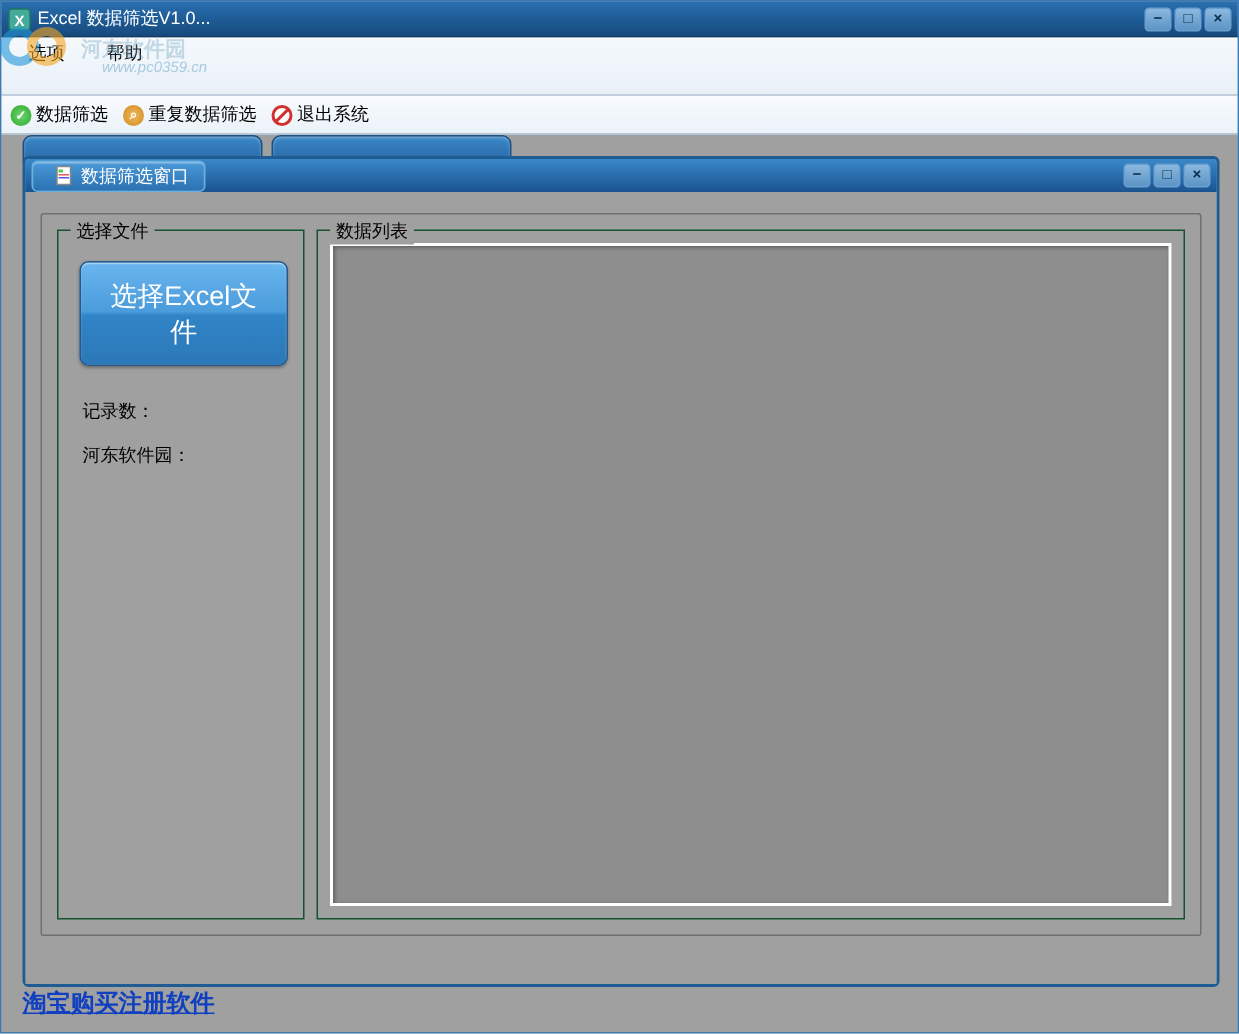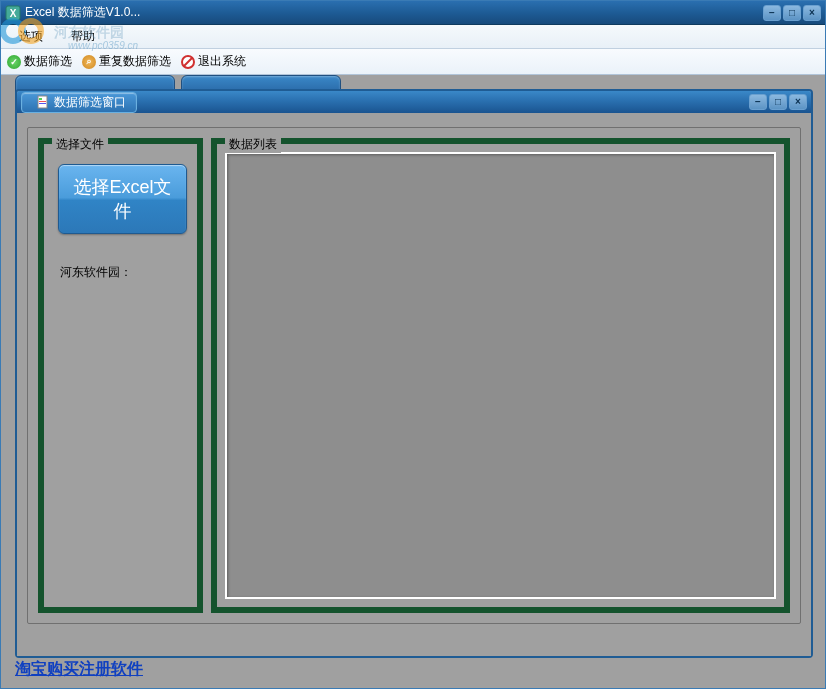--- a/index.html
+++ b/index.html
@@ -102,25 +102,24 @@
       position: absolute;
       left: 68px;
       top: 40px;
       font-size: 10px;
       color: rgba(100,160,200,0.5);
       font-style: italic;
     }
 
     
     .menubar {
-      height: 24px;
+      height: 39px;
       background: linear-gradient(to bottom, #f5f9fc, #e8f0f7);
       border-bottom: 1px solid #c0d0e0;
       display: flex;
-      align-items: center;
       padding-left: 12px;
       gap: 16px;
       color: #000;
     }
     .menu-item {
       cursor: pointer;
       padding: 2px 6px;
     }
 
     
@@ -273,21 +272,21 @@
       border-radius: 2px;
       background: #a0a0a0;
       height: calc(100% - 22px);
       padding: 10px;
       display: flex;
       gap: 8px;
     }
 
     
     .groupbox {
-      border: 6px solid #14532d;
+      border: 1px solid #14532d;
       position: relative;
       padding: 14px 10px 10px 10px;
     }
     .groupbox-title {
       position: absolute;
       top: -8px;
       left: 8px;
       background: #a0a0a0;
       padding: 0 4px;
       font-size: 12px;
@@ -426,20 +425,21 @@
         </div>
       </div>
 
       <div class="child-content">
 
         <div class="tab-page">
           <div class="groupbox gb-left">
             <div class="groupbox-title">选择文件</div>
             <button class="btn-primary">选择Excel文件</button>
             <div>
+              <div class="stat-label">记录数：</div>
               <div class="stat-label" style="margin-top:12px;">河东软件园：</div>
             </div>
           </div>
           <div class="groupbox gb-right">
             <div class="groupbox-title">数据列表</div>
             <div class="data-list-panel"></div>
           </div>
         </div>
       </div>
     </div>

